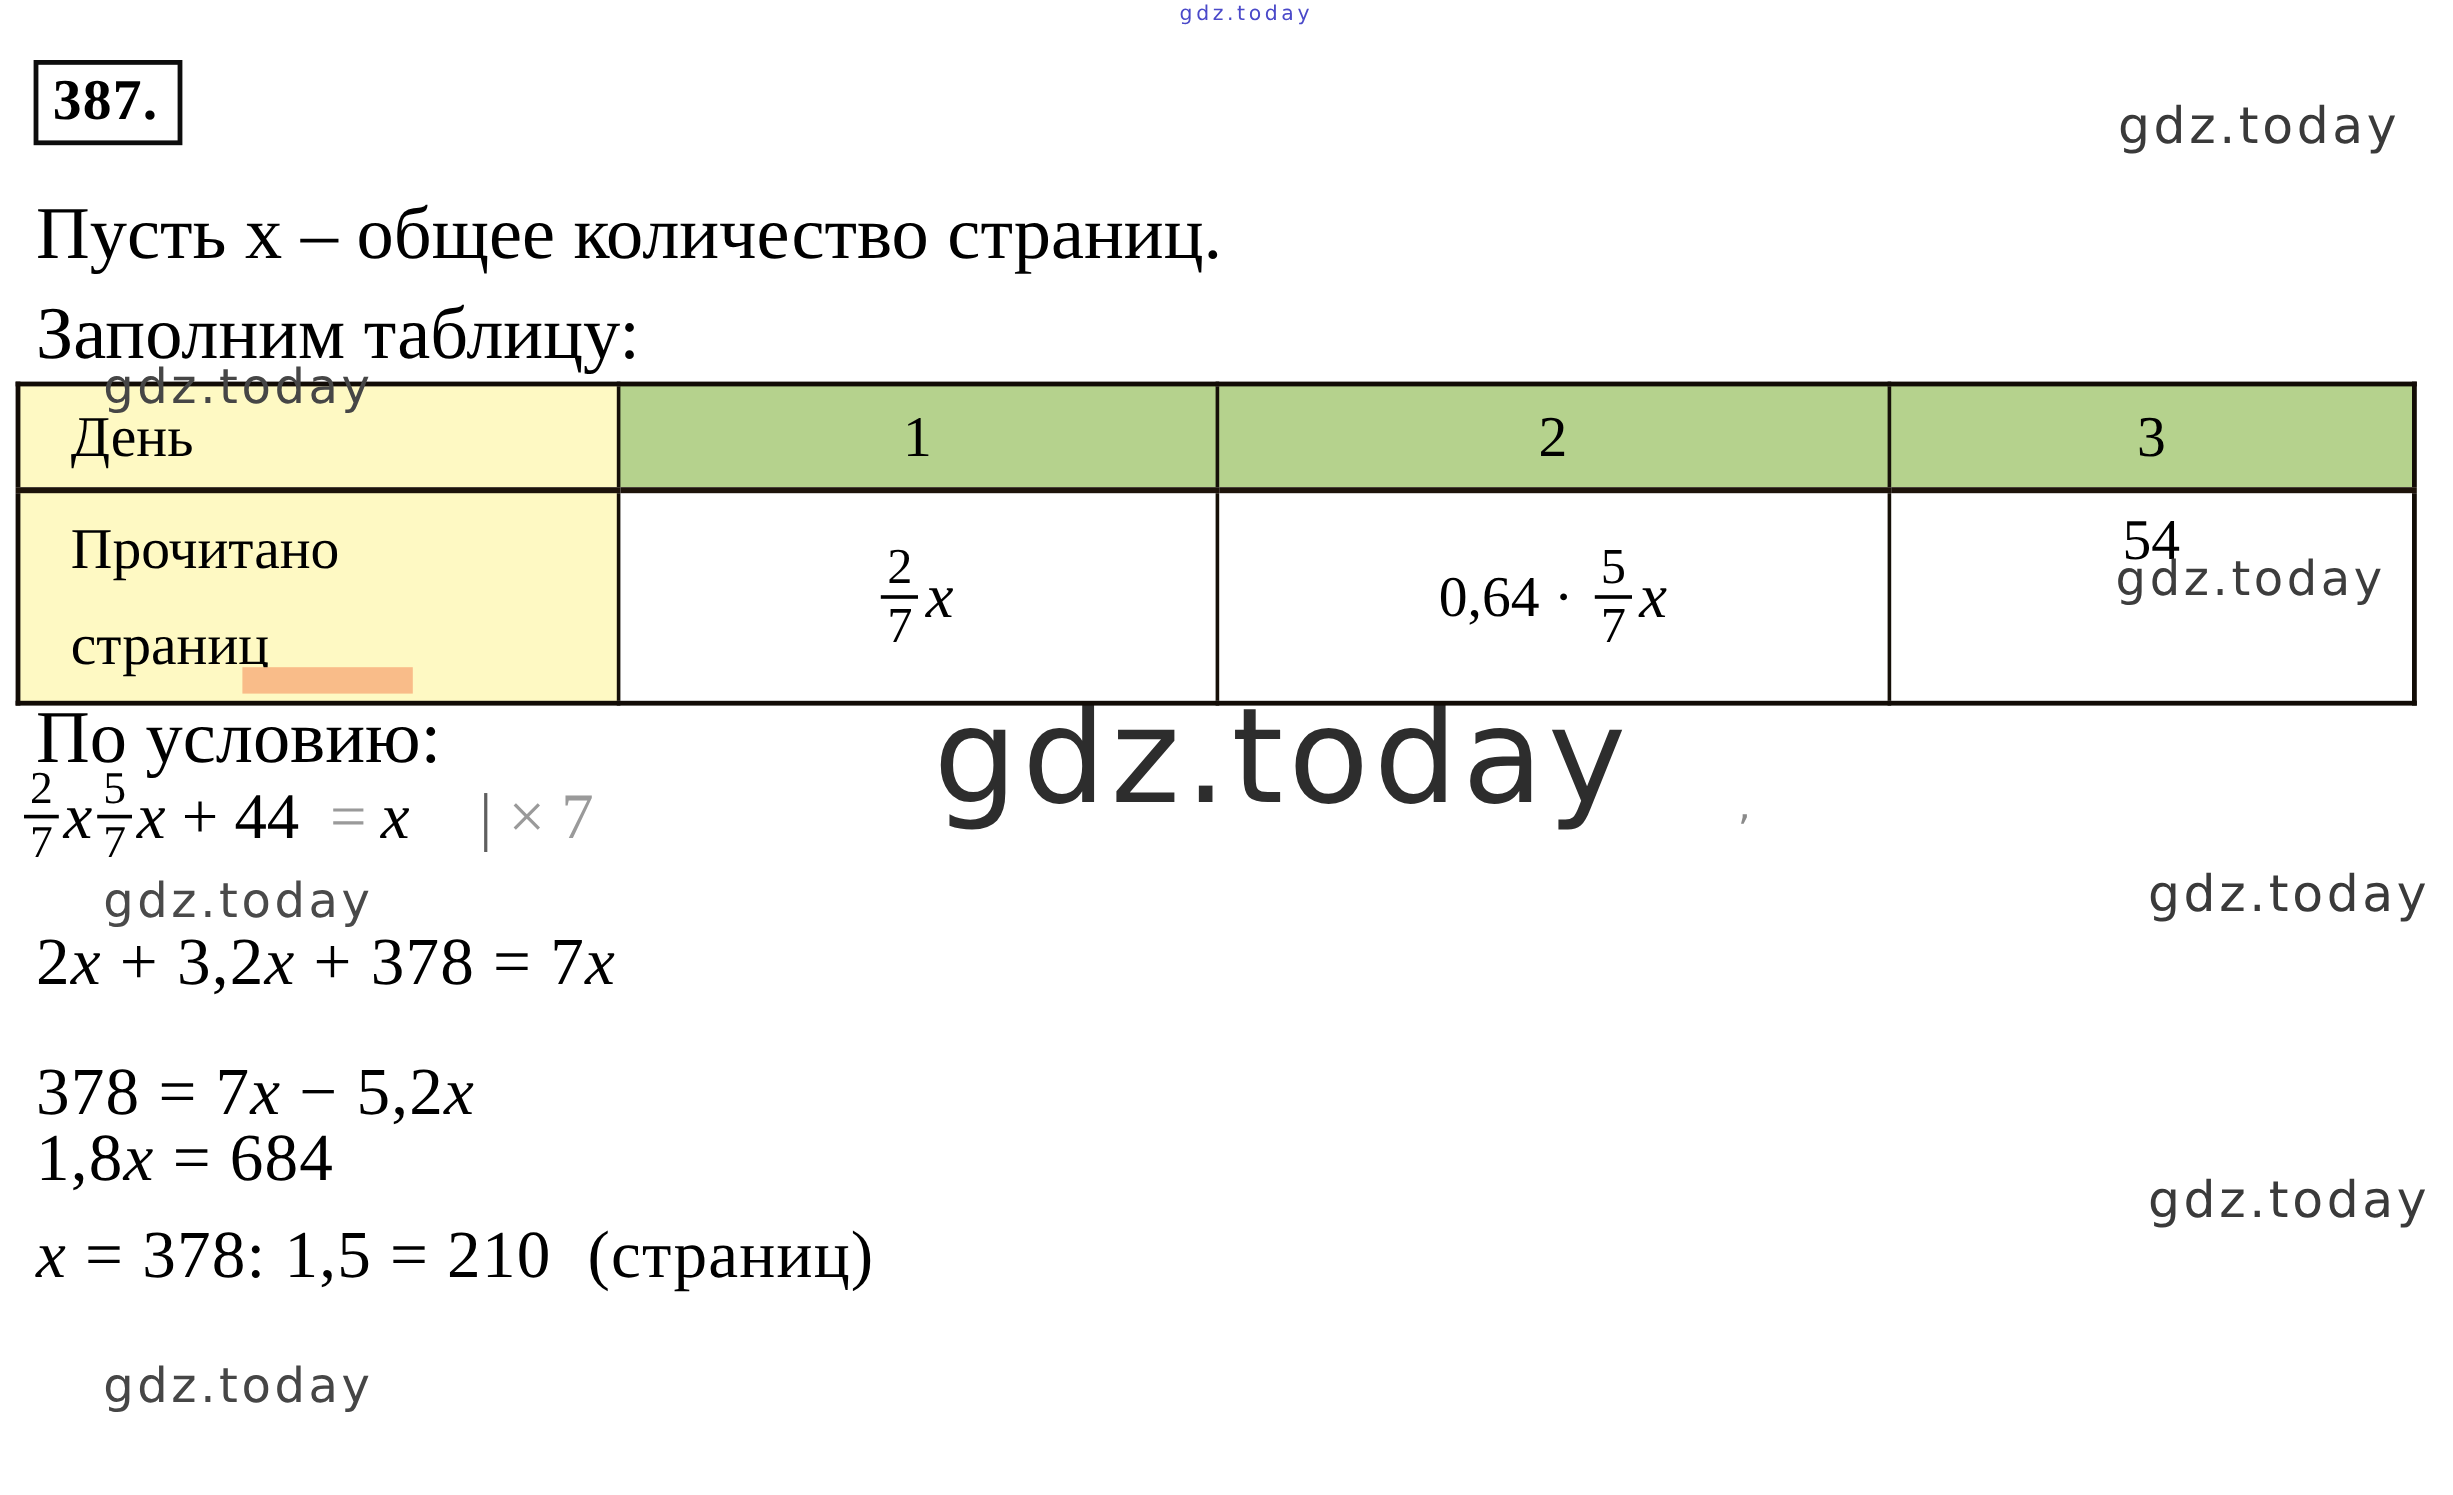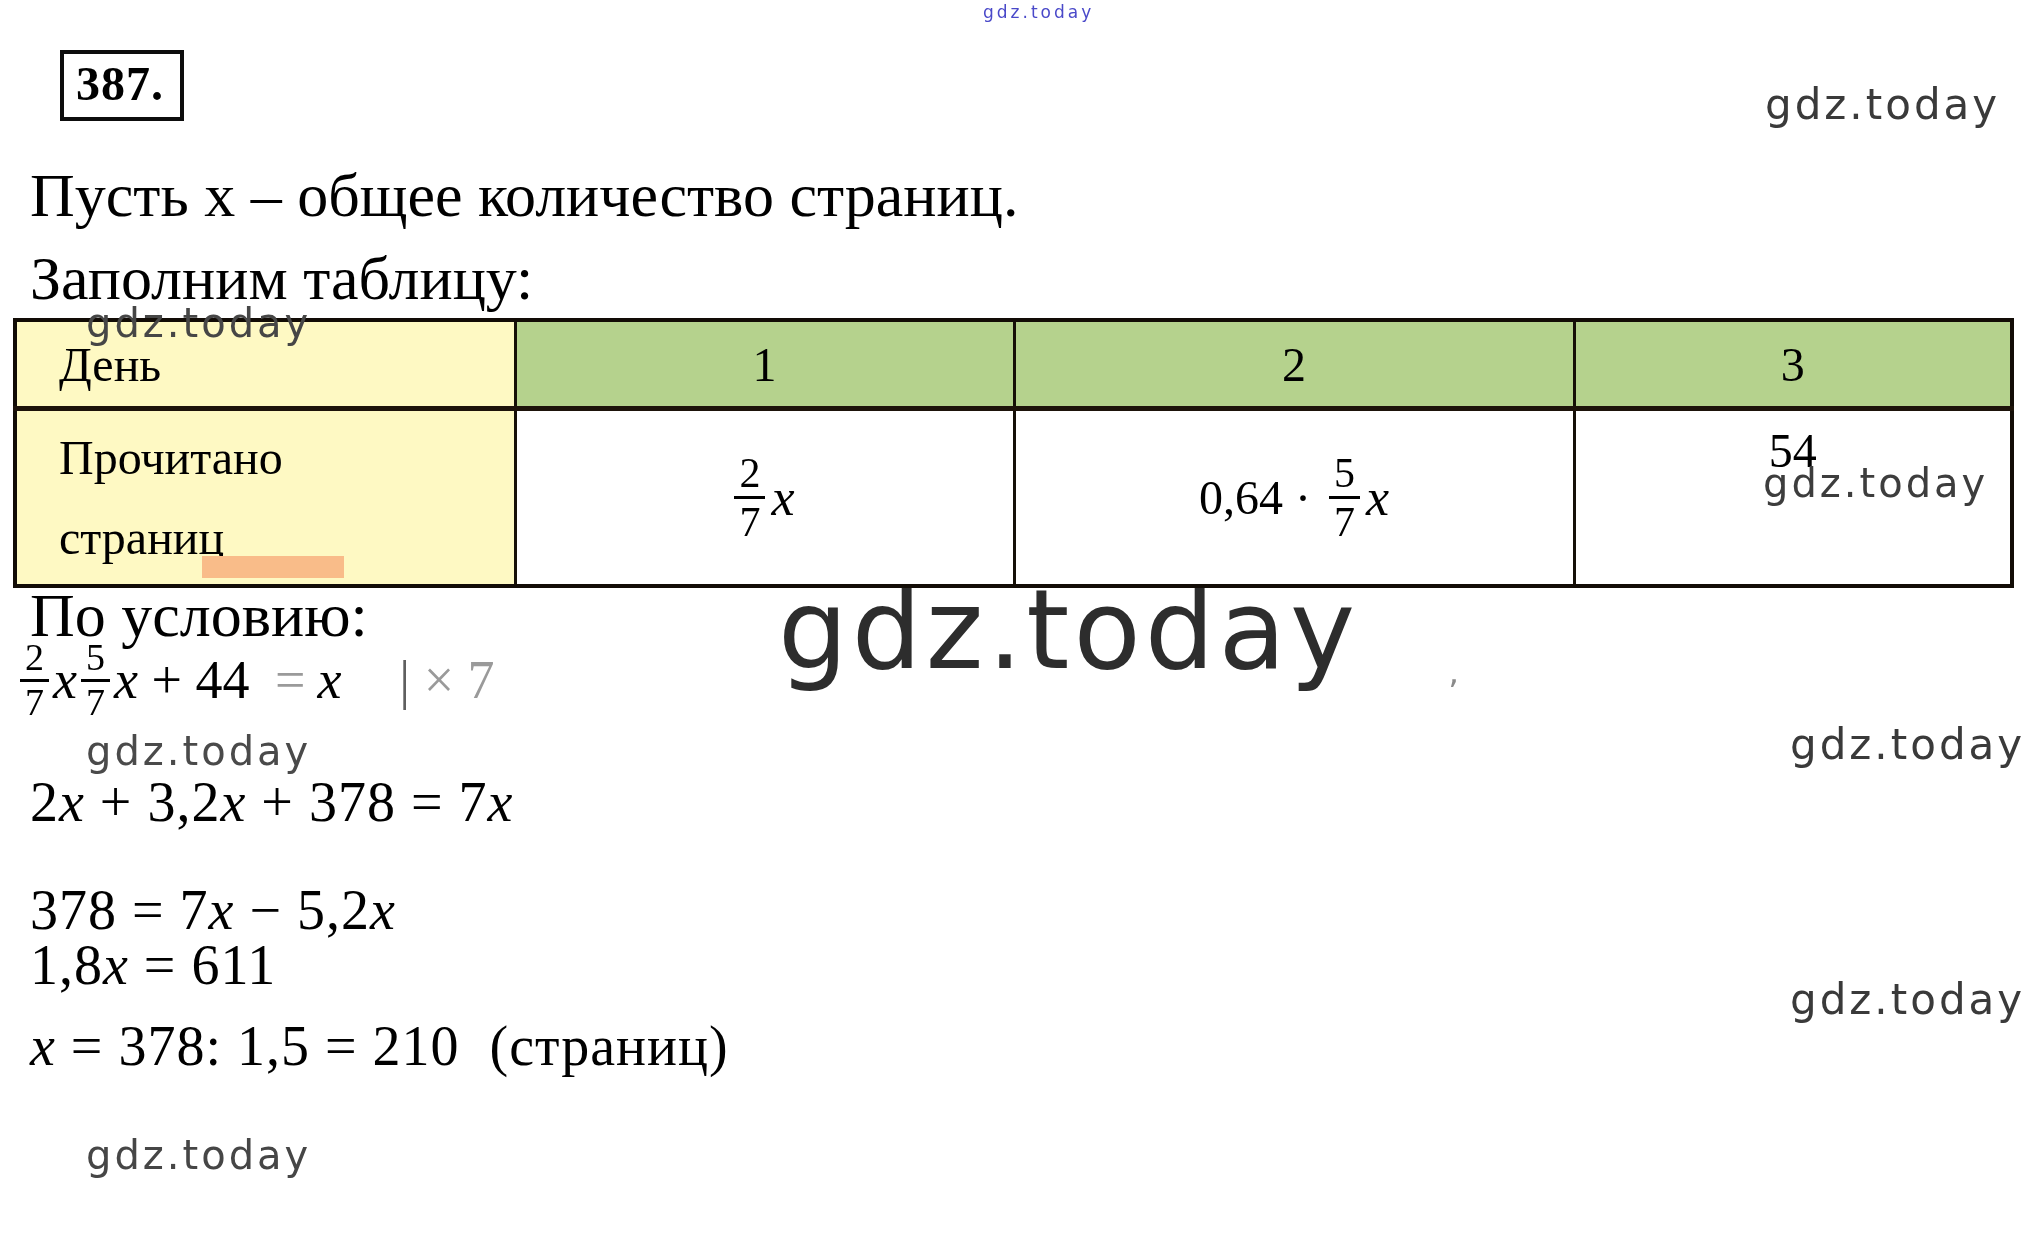--- a/index.html
+++ b/index.html
@@ -4,21 +4,21 @@
 <style>
   html,body{margin:0;padding:0;}
   body{
     width:2044px;height:1246px;position:relative;background:#ffffff;
     font-family:"Liberation Serif", serif;color:#000;overflow:hidden;
   }
   .abs{position:absolute;}
   
   .numbox{
     left:28px;top:50px;border:4px solid #0d0d0d;padding:2px 16px 6px 12px;
-    font-size:48px;font-weight:bold;letter-spacing:1px;background:#fff;margin-left:32px;
+    font-size:48px;font-weight:bold;letter-spacing:1px;background:#fff;
   }
   
   .tline{font-size:62px;white-space:pre;}
   .l-intro1{left:30px;top:160px;}
   .l-intro2{left:30px;top:243px;}
   .l-cond{left:30px;top:580px;}
   .l-answer{left:30px;top:1176px;font-size:50px;}
   .l-answer .ital{font-style:italic;}
   
   .wm{font-family:"DejaVu Sans", sans-serif;letter-spacing:3px;white-space:pre;}
@@ -146,18 +146,18 @@
   <span> + 44 </span>
   <span class="eqsign">=</span>
   <span class="ital">x</span>
   <span class="sp"></span>
   <span class="dgray">|</span>
   <span class="gray"> × 7</span>
 </div>
 
 <div class="abs eq e2"><span>2</span><span class="it">x</span><span> + 3,2</span><span class="it">x</span><span> + 378 = 7</span><span class="it">x</span></div>
 <div class="abs eq e3"><span>378 = 7</span><span class="it">x</span><span> − 5,2</span><span class="it">x</span></div>
-<div class="abs eq e4"><span>1,8</span><span class="it">x</span><span> = 611</span></div>
+<div class="abs eq e4"><span>1,8</span><span class="it">x</span><span> = 684</span></div>
 <div class="abs eq e5"><span class="it">x</span><span> = 378: 1,5 = 210  (страниц)</span></div>
 
 <div class="abs tline l-answer">
   <span class="ital">Ответ</span><span>: 210 страниц.</span>
 </div>
 
 </body></html>

